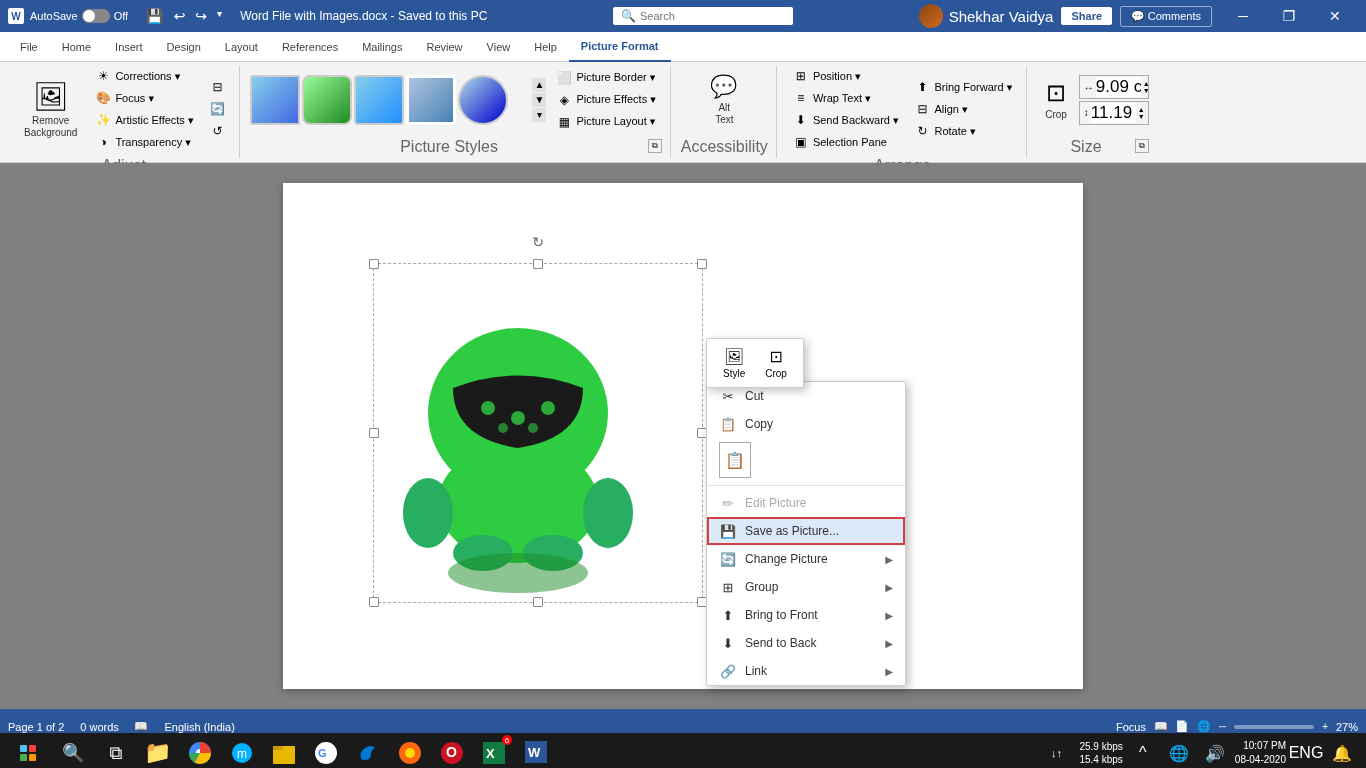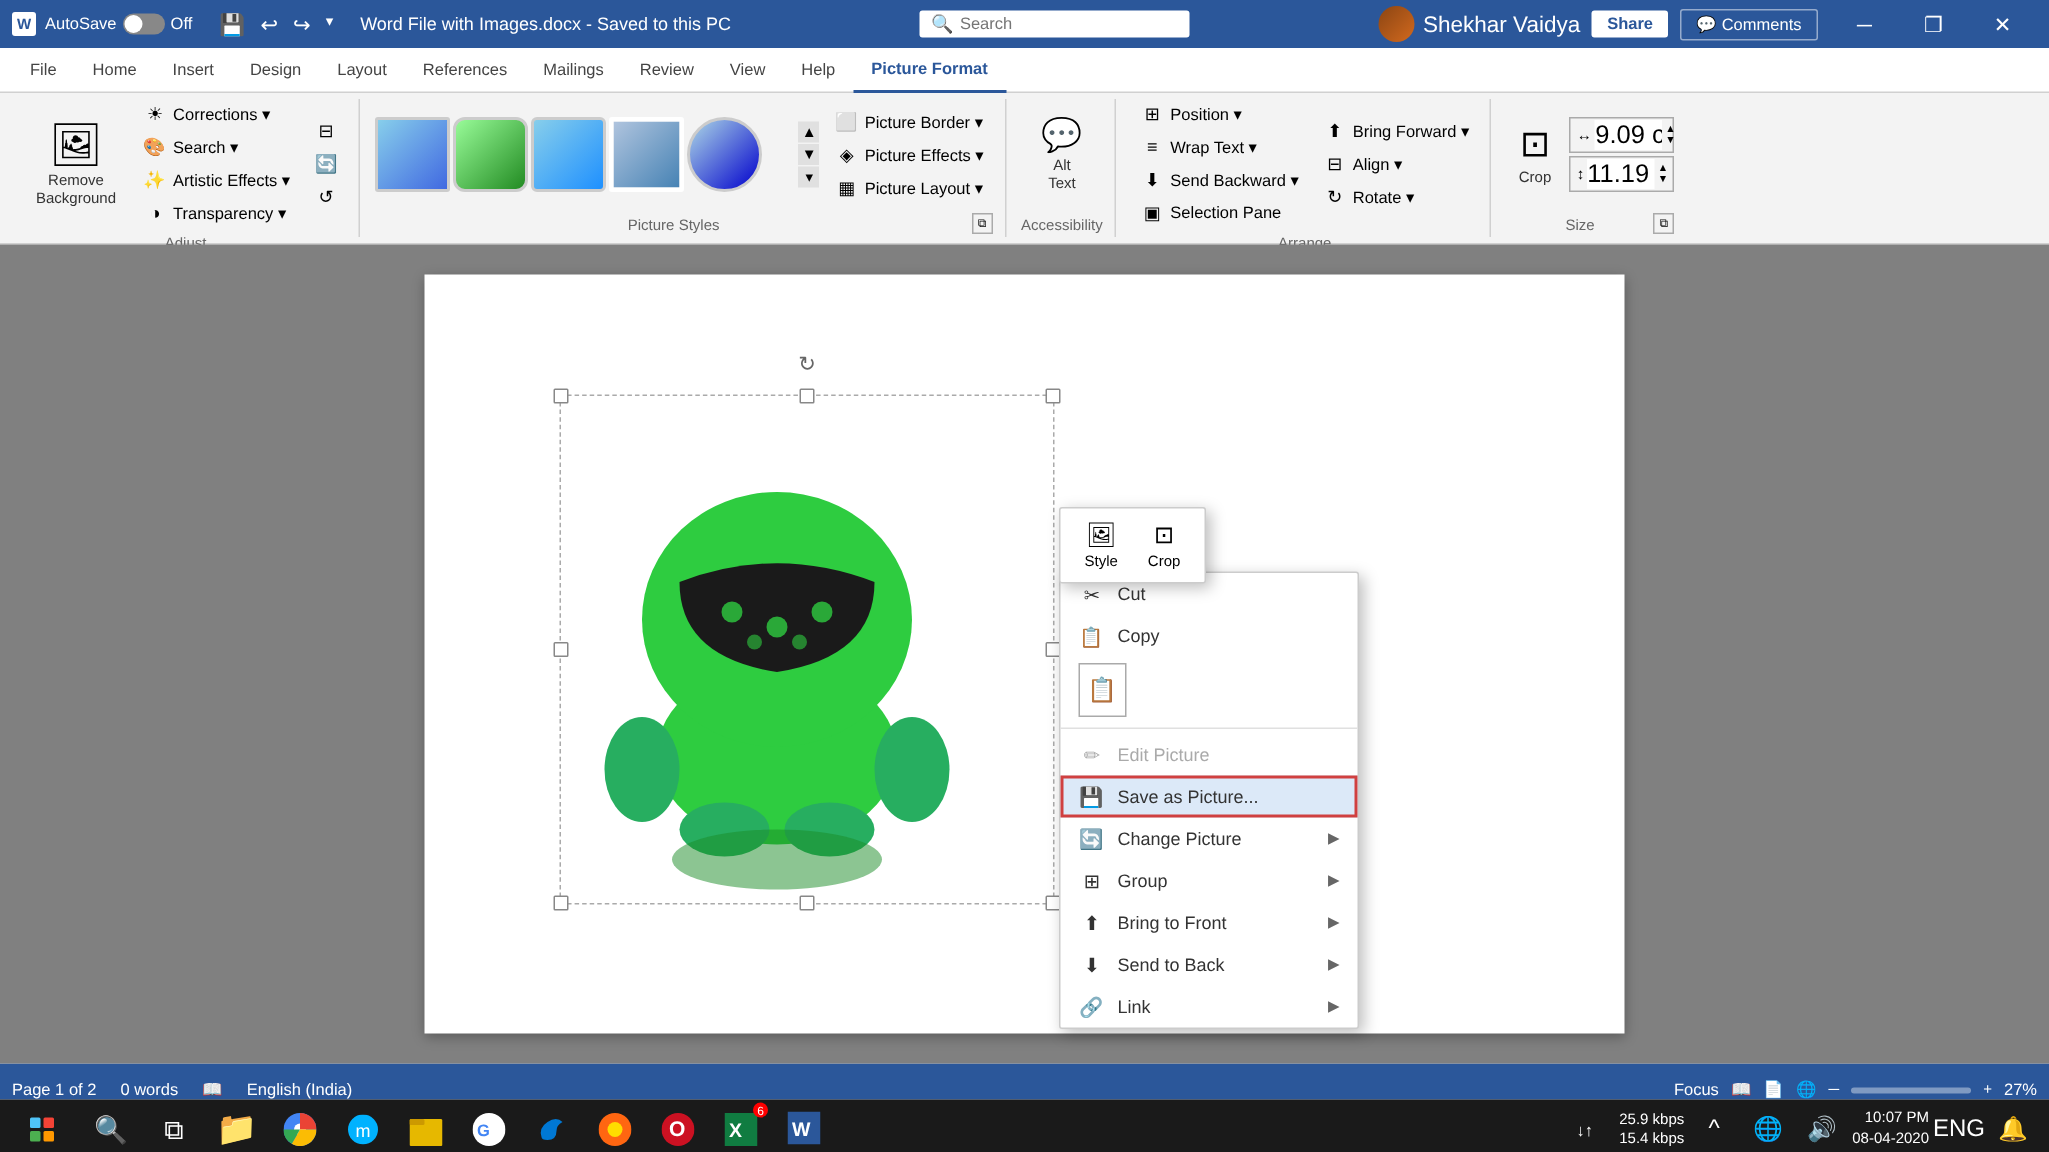--- a/index.html
+++ b/index.html
@@ -35,21 +35,21 @@
     .comments-btn { background: transparent; color: white; border: 1px solid rgba(255,255,255,0.5); padding: 3px 10px; border-radius: 2px; font-size: 11px; cursor: pointer; }
 
     
     .ribbon { background: #f3f3f3; border-bottom: 1px solid #d0d0d0; }
     .ribbon-tabs { background: white; display: flex; align-items: center; padding: 0 8px; height: 30px; border-bottom: 1px solid #d0d0d0; }
     .ribbon-tab { padding: 0 12px; height: 30px; display: flex; align-items: center; font-size: 11px; cursor: pointer; color: #444; }
     .ribbon-tab.active { color: #2b579a; border-bottom: 2px solid #2b579a; font-weight: 600; }
     .ribbon-content { display: flex; align-items: stretch; padding: 4px 8px; height: 100px; gap: 2px; }
     .ribbon-group { display: flex; flex-direction: column; align-items: center; padding: 0 8px; border-right: 1px solid #d0d0d0; }
     .ribbon-group-content { display: flex; gap: 4px; flex: 1; align-items: center; }
-    .ribbon-group-label { font-size: 10px; color: #666; margin-top: 2px; padding: 2px 0; text-align: center; width: 100%; border-top: 1px solid transparent; }
+    .ribbon-group-label { font-size: 16px; color: #666; margin-top: 2px; padding: 2px 0; text-align: center; width: 100%; border-top: 1px solid transparent; }
     .picture-styles { display: flex; gap: 2px; align-items: center; }
     .pic-style { width: 50px; height: 50px; background: linear-gradient(135deg, #87ceeb, #4169e1); border-radius: 2px; border: 2px solid #ccc; cursor: pointer; }
     .styles-scroll { display: flex; flex-direction: column; gap: 1px; }
     .styles-scroll-btn { width: 14px; height: 14px; background: #e0e0e0; border: none; cursor: pointer; display: flex; align-items: center; justify-content: center; font-size: 10px; }
     .ribbon-small-btns { display: flex; flex-direction: column; gap: 2px; }
     .ribbon-small-btn { display: flex; align-items: center; gap: 4px; padding: 2px 6px; cursor: pointer; font-size: 11px; border-radius: 2px; white-space: nowrap; }
     .ribbon-small-btn-icon { width: 16px; height: 16px; font-size: 12px; display: flex; align-items: center; justify-content: center; }
 
     
     .doc-area { background: #808080; height: calc(768px - 32px - 130px - 30px - 30px); display: flex; justify-content: center; padding: 20px; position: relative; overflow: hidden; }
@@ -177,21 +177,21 @@
           <div class="ribbon-large-label">Remove<br>Background</div>
         </div>
 
         <div class="ribbon-small-btns">
           <div class="ribbon-small-btn">
             <div class="ribbon-small-btn-icon">☀</div>
             <span>Corrections ▾</span>
           </div>
           <div class="ribbon-small-btn">
             <div class="ribbon-small-btn-icon">🎨</div>
-            <span>Search ▾</span>
+            <span>Focus ▾</span>
           </div>
           <div class="ribbon-small-btn">
             <div class="ribbon-small-btn-icon">✨</div>
             <span>Artistic Effects ▾</span>
           </div>
           <div class="ribbon-small-btn">
             <div class="ribbon-small-btn-icon">◑</div>
             <span>Transparency ▾</span>
           </div>
         </div>

